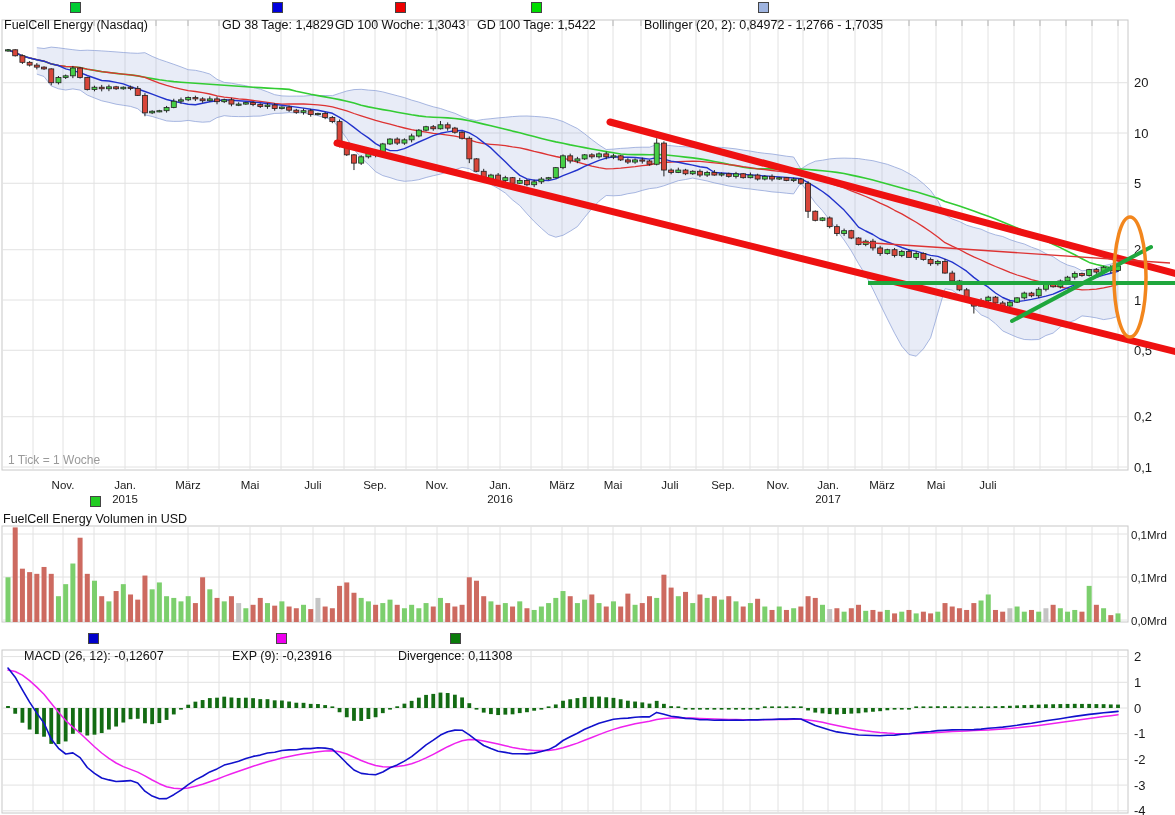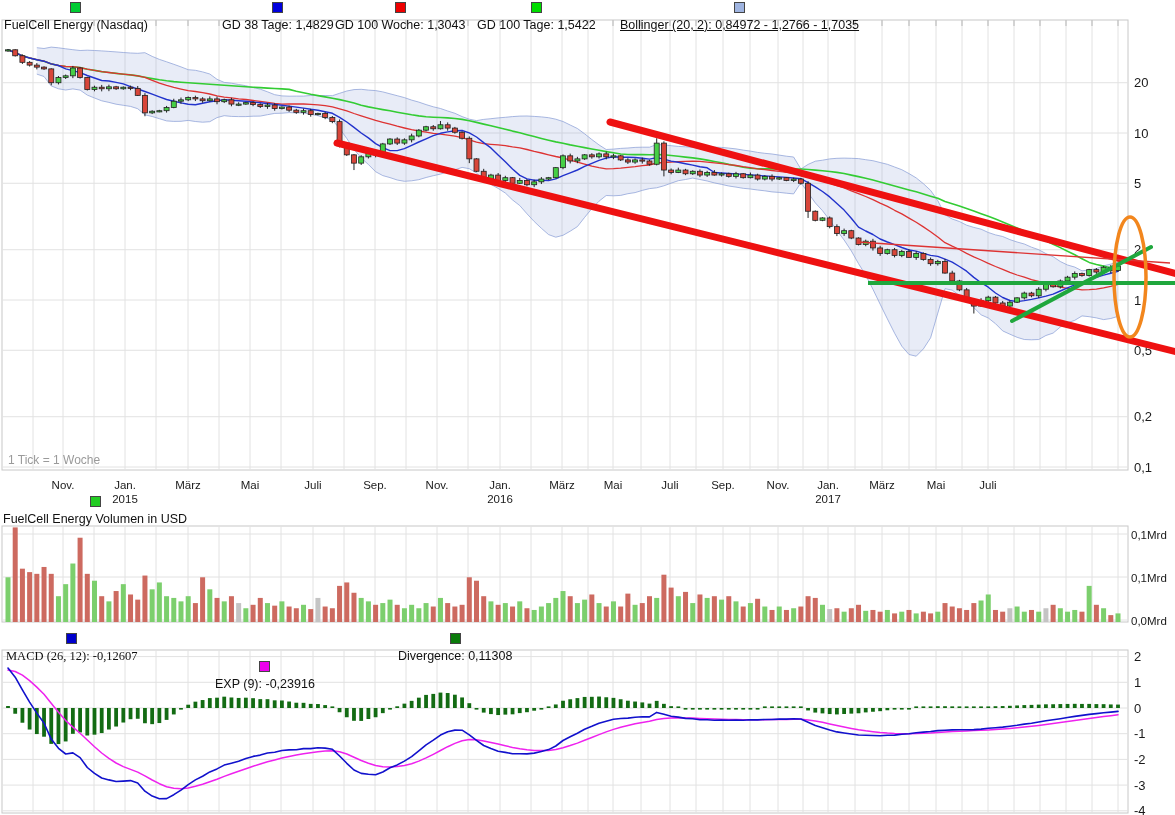--- a/index.html
+++ b/index.html
@@ -886,39 +886,39 @@
       <span>GD 38 Tage: 1,4829</span>
     </div>
     <div class="legend-item" style="top: 2px; left: 335px;">
       <span class="swatch" style="background: rgb(238, 0, 0);"></span>
       <span>GD 100 Woche: 1,3043</span>
     </div>
     <div class="legend-item" style="top: 2px; left: 477px;">
       <span class="swatch" style="background: rgb(0, 221, 0);"></span>
       <span>GD 100 Tage: 1,5422</span>
     </div>
-    <div class="legend-item" style="top: 2px; left: 620px; text-decoration: underline;">
+    <div class="legend-item" style="top: 2px; left: 644px;">
       <span class="swatch" style="background: rgb(159, 180, 224);"></span>
       <span>Bollinger (20, 2): 0,84972 - 1,2766 - 1,7035</span>
     </div>
   </div>
 
   <div class="footnote">1 Tick = 1 Woche</div>
 
   <div class="legend-item" style="top:496px;left:3px;">
     <span class="swatch" style="background: rgb(34, 204, 34);"></span>
     <span>FuelCell Energy Volumen in USD</span>
   </div>
 
   <div>
-    <div class="legend-item" style="top: 633px; left: 6px; font-family: Liberation Serif, serif;">
+    <div class="legend-item" style="top: 633px; left: 24px;">
       <span class="swatch" style="background: rgb(0, 0, 204);"></span>
       <span>MACD (26, 12): -0,12607</span>
     </div>
-    <div class="legend-item" style="top: 633px; left: 215px; margin-top: 28px;">
+    <div class="legend-item" style="top: 633px; left: 232px;">
       <span class="swatch" style="background: rgb(238, 0, 238);"></span>
       <span>EXP (9): -0,23916</span>
     </div>
     <div class="legend-item" style="top: 633px; left: 388px; padding-left: 10px;">
       <span class="swatch" style="background: rgb(10, 122, 10);"></span>
       <span>Divergence: 0,11308</span>
     </div>
   </div>
 
 </div>

